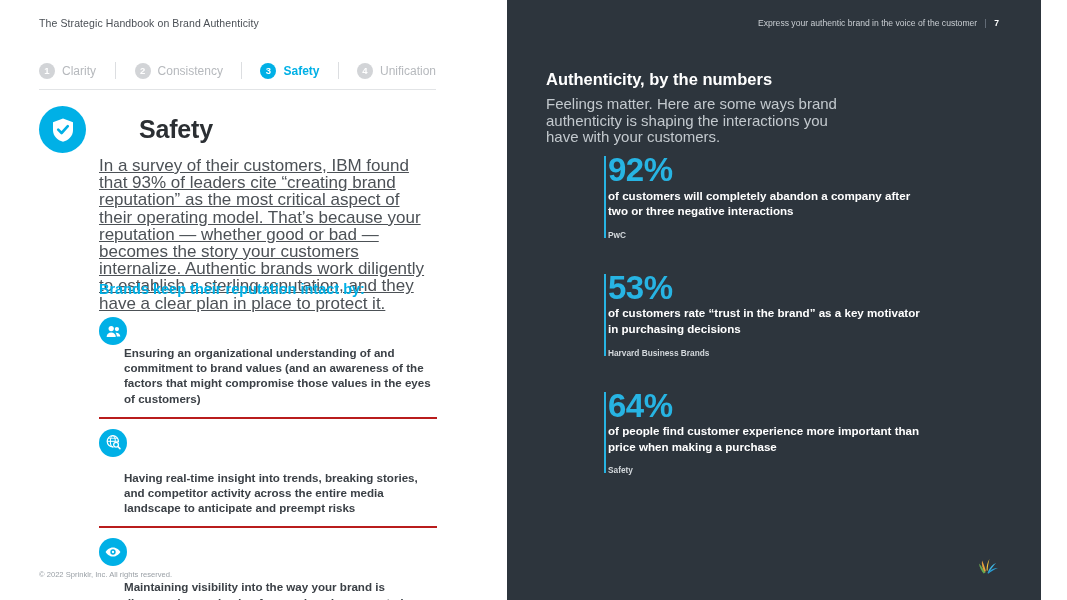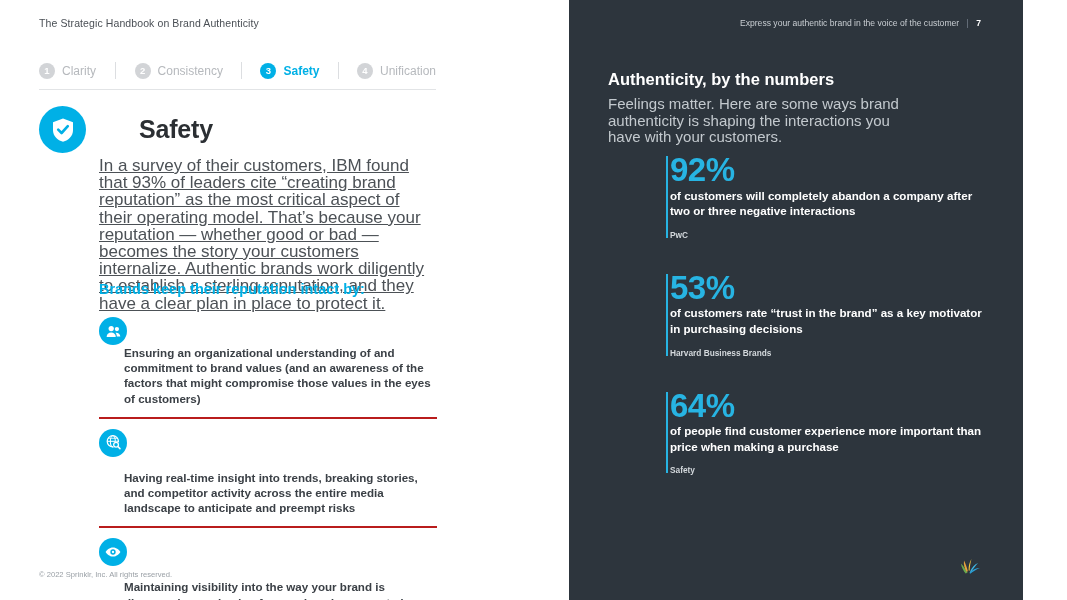--- a/index.html
+++ b/index.html
@@ -7,21 +7,21 @@
     width: 1067px; height: 600px;
     font-family: "Liberation Sans", sans-serif;
     background: #ffffff;
     overflow: hidden;
   }
   .page { position: relative; width: 1067px; height: 600px; display: flex; }
 
   
   .left {
     position: relative;
-    width: 569px; height: 600px;
+    width: 507px; height: 600px;
     background: #ffffff;
     padding: 0;
   }
   .doc-title {
     position: absolute; left: 39px; top: 17px;
     font-size: 10.5px; color: #4a4f55; letter-spacing: .1px;
   }
 
   .stepnav {
     position: absolute; left: 39px; top: 62px;
@@ -90,21 +90,21 @@
   }
 
   .copyright {
     position: absolute; left: 39px; top: 570px;
     font-size: 7.6px; color: #9aa0a6;
   }
 
   
   .right {
     position: relative;
-    width: 454px; height: 600px;
+    width: 534px; height: 600px;
     background: #2d353d;
   }
   .run-head {
     position: absolute; right: 42px; top: 18px;
     font-size: 8.6px; color: #c9ced3; white-space: nowrap;
   }
   .run-head .sep { color: #78828c; margin: 0 5px; }
   .run-head .pg { font-weight: bold; color: #ffffff; }
 
   .r-title {

